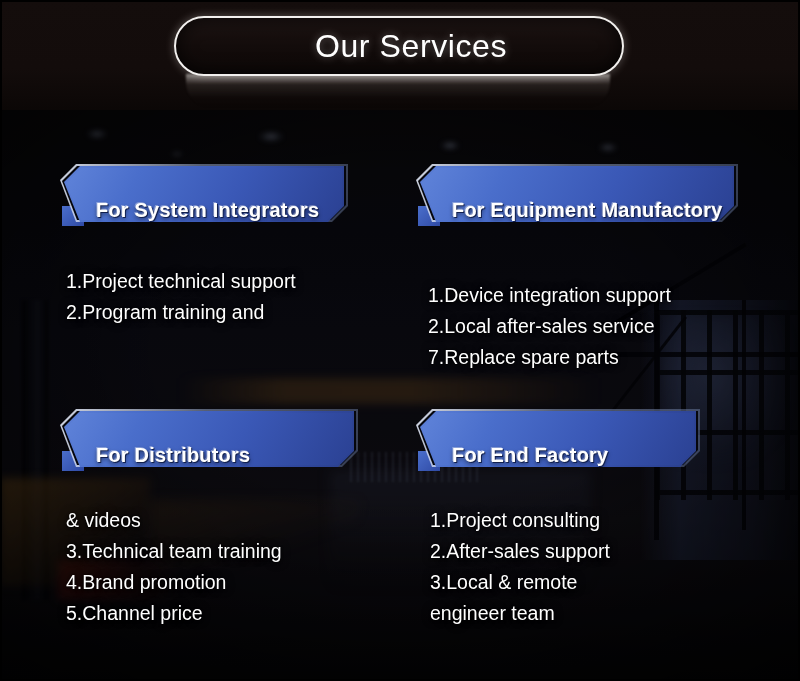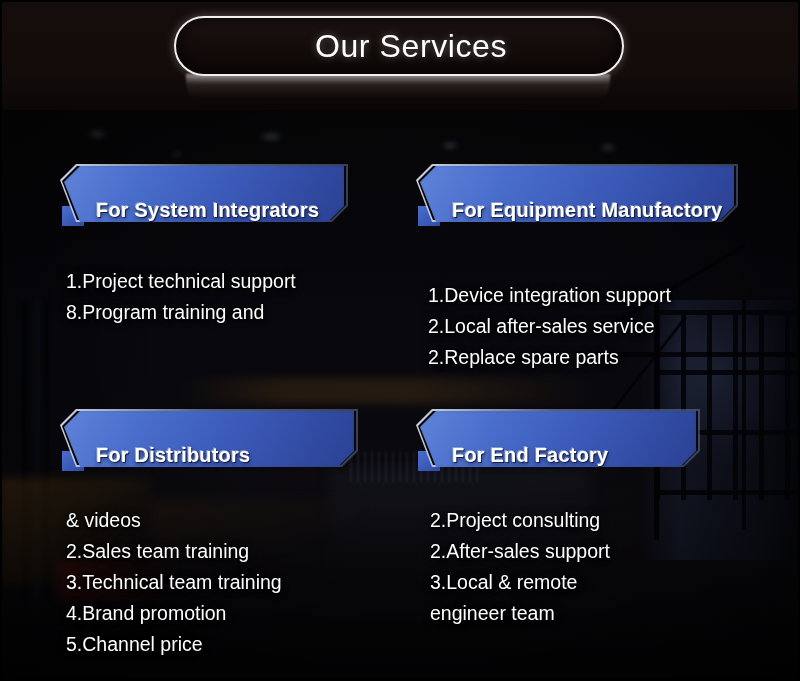--- a/index.html
+++ b/index.html
@@ -315,56 +315,55 @@
   </div>
 
   <div class="banner-frame frame-outer" style="left:60px; top:164px; width:288px; height:58px;"></div>
   <div class="accent-tab" style="left:62px; top:206px;"></div>
   <div class="banner" style="left:64px; top:166px; width:280px;">
     <div class="banner-inner-edge"></div>
     <span class="banner-label">For System Integrators</span>
   </div>
   <div class="list-block" style="left:66px; top:258px;">
     <div class="list-line">1.Project technical support</div>
-    <div class="list-line">8.Program training and</div>
+    <div class="list-line">2.Program training and</div>
   </div>
 
   <div class="banner-frame frame-outer" style="left:416px; top:164px; width:322px; height:58px;"></div>
   <div class="accent-tab" style="left:418px; top:206px;"></div>
   <div class="banner" style="left:420px; top:166px; width:314px;">
     <div class="banner-inner-edge"></div>
     <span class="banner-label">For Equipment Manufactory</span>
   </div>
   <div class="list-block" style="left:428px; top:272px;">
     <div class="list-line">1.Device integration support</div>
     <div class="list-line">2.Local after-sales service</div>
-    <div class="list-line">2.Replace spare parts</div>
+    <div class="list-line">7.Replace spare parts</div>
   </div>
 
   <div class="banner-frame frame-outer" style="left:60px; top:409px; width:298px; height:58px;"></div>
   <div class="accent-tab" style="left:62px; top:451px;"></div>
   <div class="banner" style="left:64px; top:411px; width:290px;">
     <div class="banner-inner-edge"></div>
     <span class="banner-label">For Distributors</span>
   </div>
   <div class="list-block" style="left:66px; top:497px;">
     <div class="list-line">&amp; videos</div>
-    <div class="list-line">2.Sales team training</div>
     <div class="list-line">3.Technical team training</div>
     <div class="list-line">4.Brand promotion</div>
     <div class="list-line">5.Channel price</div>
   </div>
 
   <div class="banner-frame frame-outer" style="left:416px; top:409px; width:284px; height:58px;"></div>
   <div class="accent-tab" style="left:418px; top:451px;"></div>
   <div class="banner" style="left:420px; top:411px; width:276px;">
     <div class="banner-inner-edge"></div>
     <span class="banner-label">For End Factory</span>
   </div>
   <div class="list-block" style="left:430px; top:497px;">
-    <div class="list-line">2.Project consulting</div>
+    <div class="list-line">1.Project consulting</div>
     <div class="list-line">2.After-sales support</div>
     <div class="list-line">3.Local &amp; remote</div>
     <div class="list-line">engineer team</div>
   </div>
 
   <div class="poster-border"></div>
 </div>
 
 </body></html>

